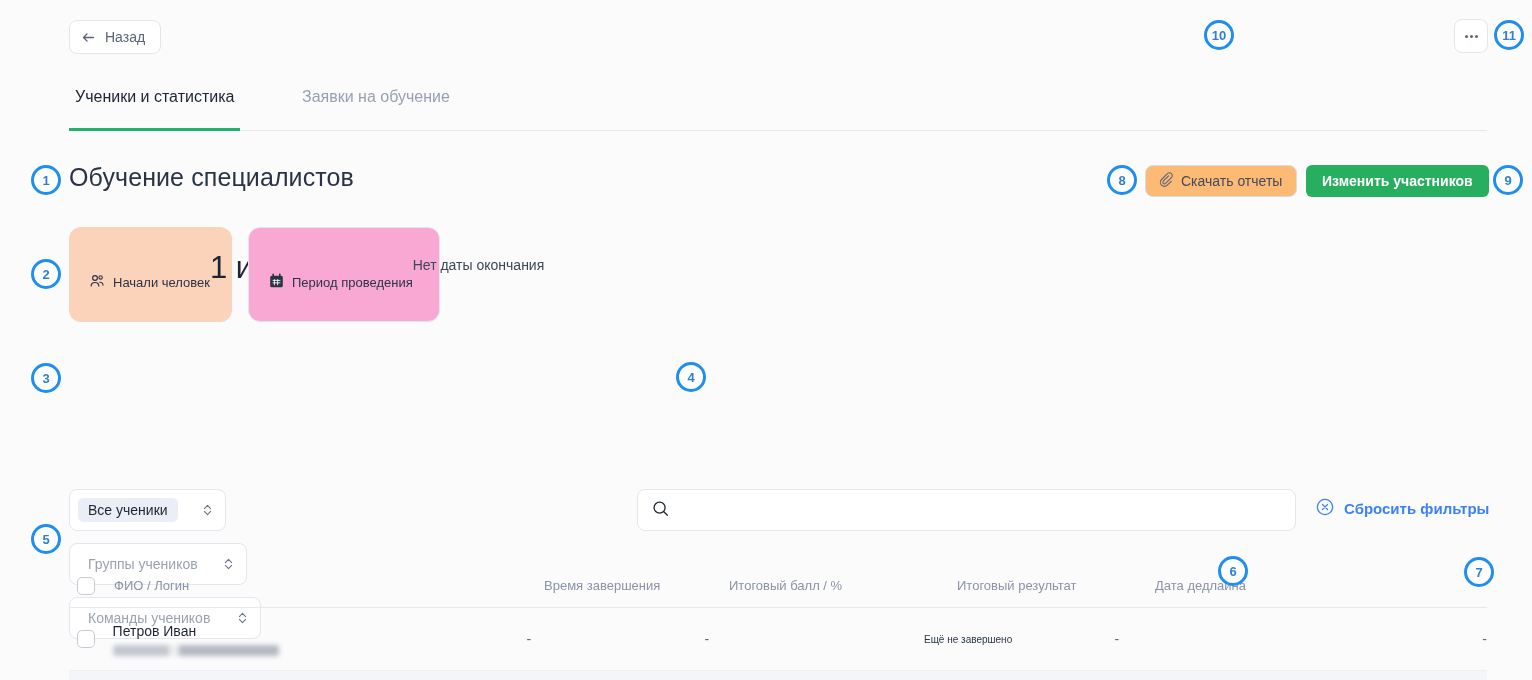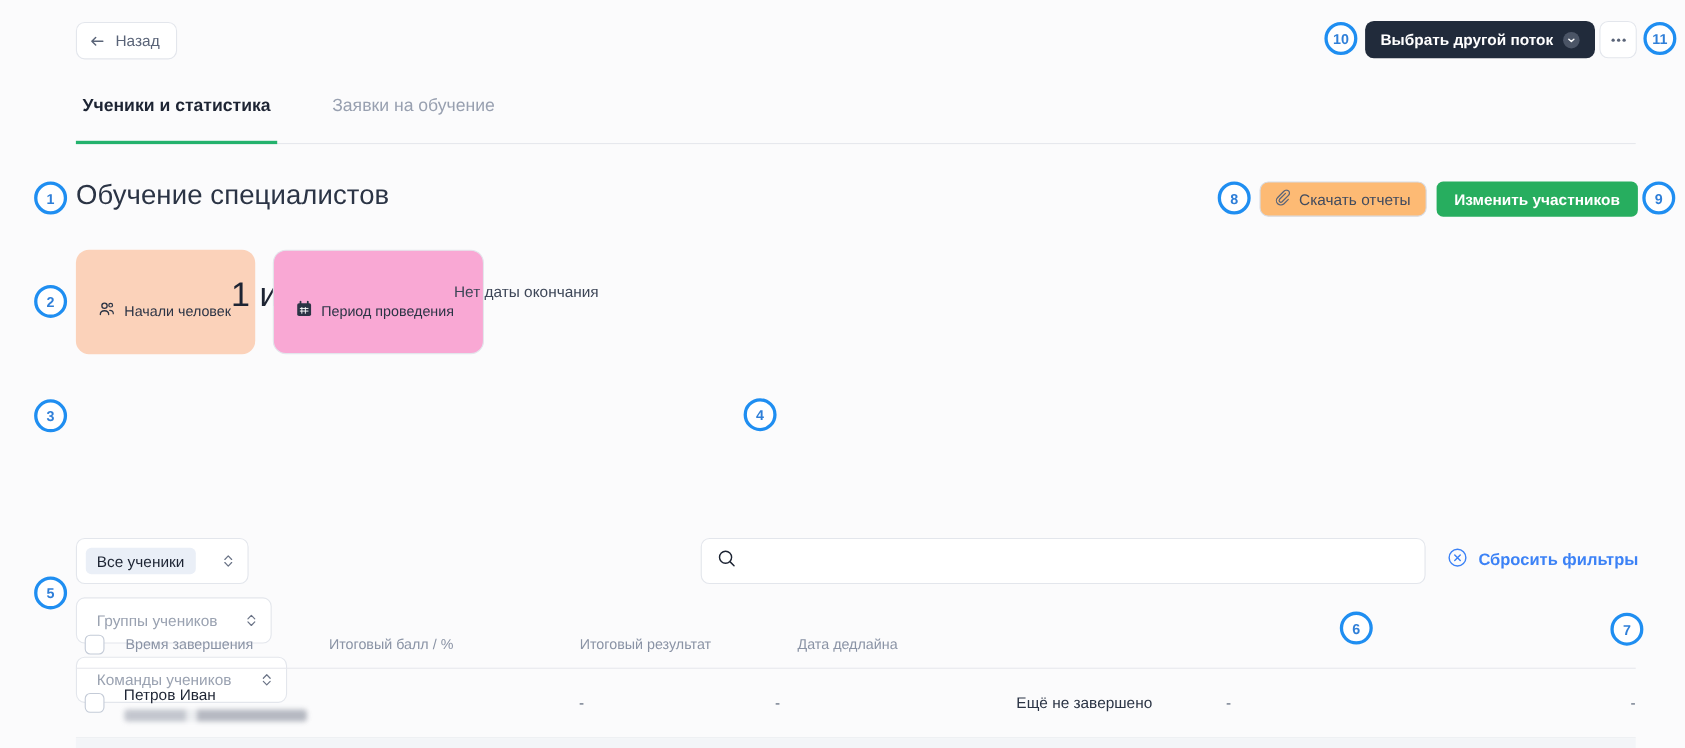--- a/index.html
+++ b/index.html
@@ -97,21 +97,21 @@
     height: 47px;
     display: flex; align-items: flex-start; padding-top: 4px;
     font-size: 16px;
     cursor: pointer;
     background: transparent; border: none;
     font-family: inherit;
   }
   .tab.active {
     left: 69px;
     color: #1d2433;
-    font-weight: bold;
+    font-weight: normal;
     border-bottom: 3px solid #23b26d;
   }
   .tab.inactive {
     left: 296px;
     color: #98a0b0;
   }
 
   
   .content { position: absolute; left: 0; top: 132px; width: 1532px; }
 
@@ -251,46 +251,38 @@
   }
   .name-main { font-size: 14px; color: #1d2433; line-height: 1.35; }
   .name-login {
     margin-top: 4px;
     height: 11px; width: 166px;
     border-radius: 3px;
     background: linear-gradient(90deg,#b9bdc6 0 34%, #e9ebee 34% 40%, #a9adb7 40% 100%);
     filter: blur(2.6px);
     opacity: .85;
   }
-  .cell-txt { font-size: 14px; color: #2b3445; }
+  .cell-txt { font-size: 10px; color: #2b3445; }
   .cell-dash { font-size: 14px; color: #5f6a7d; }
 </style>
 </head>
 <body>
 
 <div class="page">
 
   <div class="topbar">
     <button class="back-btn">
       <span class="arrow">
         <svg width="15" height="15" viewBox="0 0 15 15" fill="none">
           <path d="M12.5 7.5H2.5M2.5 7.5L6 4M2.5 7.5L6 11" stroke="#5a6478" stroke-width="1.3" stroke-linecap="round" stroke-linejoin="round"></path>
         </svg>
       </span>
       <span>Назад</span>
     </button>
 
-    <button class="stream-btn">
-      <span>Выбрать другой поток</span>
-      <span class="chev">
-        <svg width="9" height="9" viewBox="0 0 9 9" fill="none">
-          <path d="M2.2 3.6L4.5 5.8L6.8 3.6" stroke="#ffffff" stroke-width="1.3" stroke-linecap="round" stroke-linejoin="round"></path>
-        </svg>
-      </span>
-    </button>
 
     <button class="more-btn">
       <span class="dots">
           <i></i>
           <i></i>
           <i></i>
         </span>
     </button>
   </div>
 
@@ -404,20 +396,21 @@
       </span>
       <span>Сбросить фильтры</span>
     </button>
 
     <div class="table">
 
       <div class="thead">
         <div class="c-check">
           <span class="chk"></span>
         </div>
+        <div class="c-name">ФИО / Логин</div>
         <div class="c-time">Время завершения</div>
         <div class="c-score">Итоговый балл / %</div>
         <div class="c-result">Итоговый результат</div>
         <div class="c-dead">Дата дедлайна</div>
         <div class="c-cert"></div>
       </div>
 
       <div class="trow">
         <div class="c-check">
           <span class="chk"></span>

